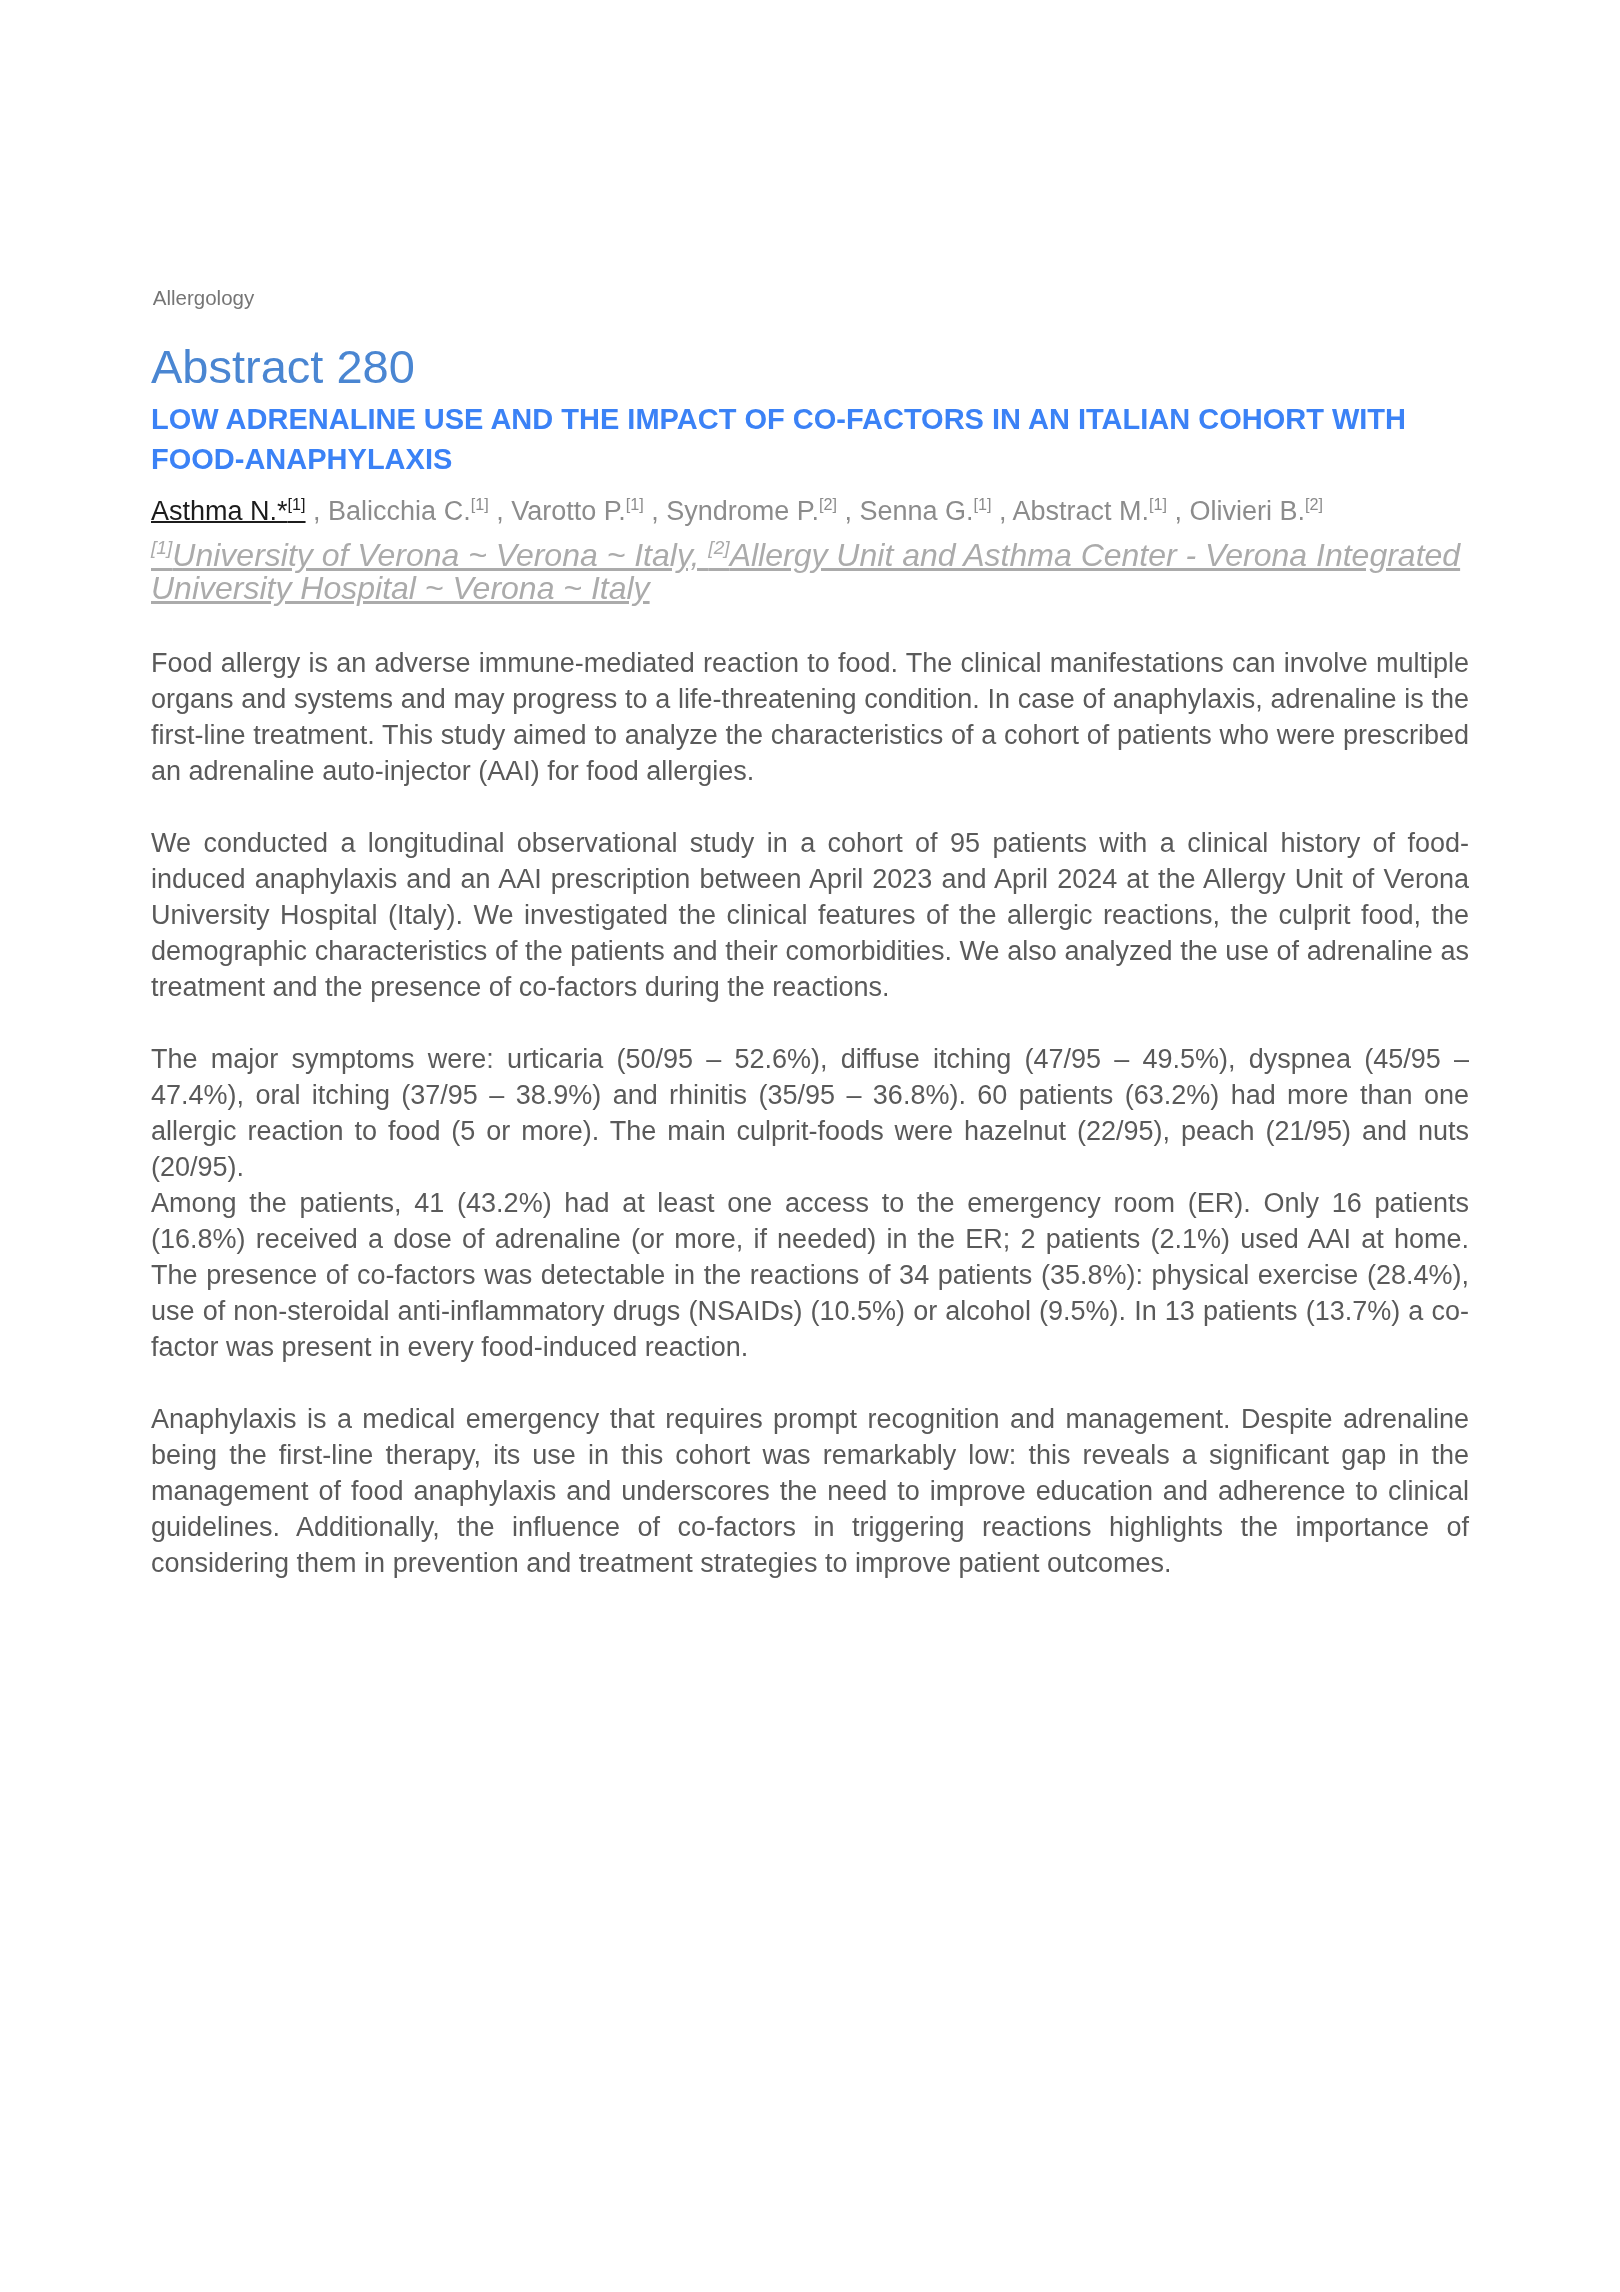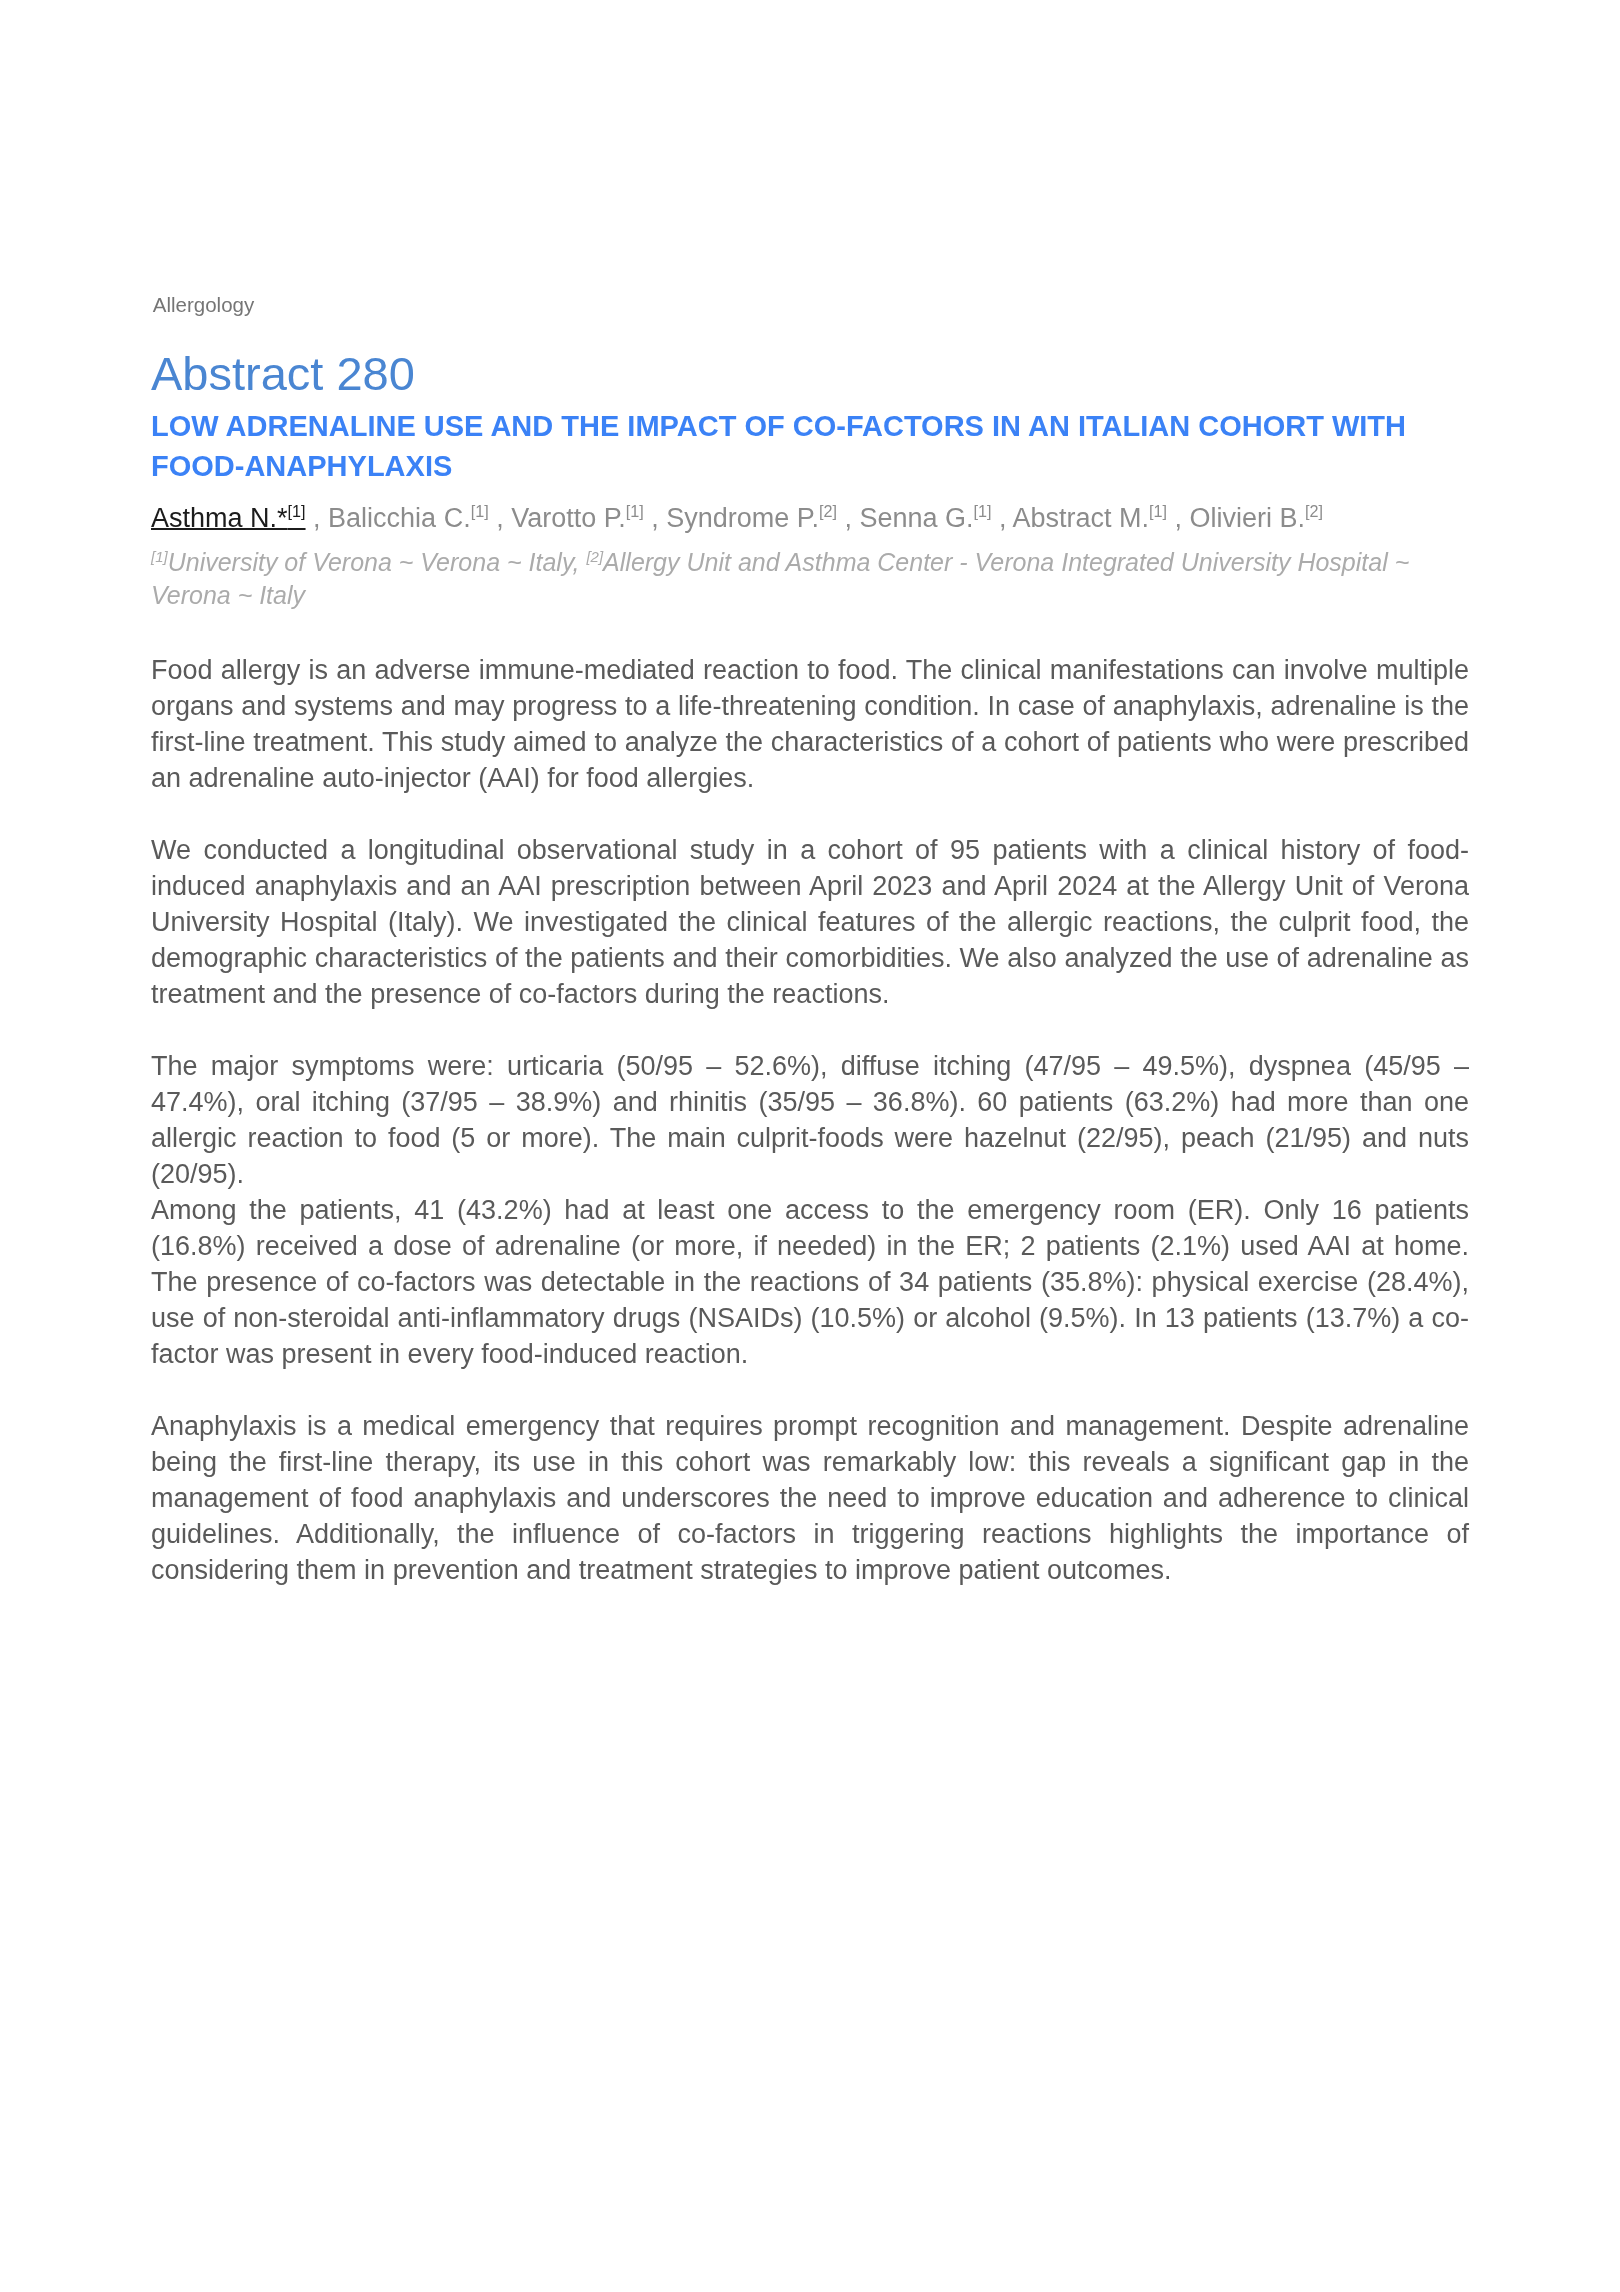--- a/index.html
+++ b/index.html
@@ -7,21 +7,21 @@
     width: 1621px;
     height: 2293px;
     background: #ffffff;
     font-family: "Liberation Sans", "DejaVu Sans", sans-serif;
     position: relative;
     overflow: hidden;
   }
   .page {
     position: absolute;
     left: 151px;
-    top: 292px;
+    top: 285px;
     width: 1322px;
   }
   .category {
     font-size: 20.5px;
     line-height: 25px;
     color: #757575;
     margin: 0 0 28.5px 1.8px;
   }
   .abstract-number {
     font-size: 47px;
@@ -48,25 +48,26 @@
     line-height: 0;
     vertical-align: super;
   }
   .author .au { white-space: nowrap; }
   .author.first .au {
     color: #1c1c1c;
     text-decoration: underline;
     text-decoration-thickness: 1.8px;
   }
   .affiliations {
-    font-size: 25px;
+    font-size: 32px;
     line-height: 33px;
     font-style: italic;
     color: #ababab;
     margin: 0 0 40px 0;
+    text-decoration: underline;
   }
   .body-text .para {
     font-size: 27px;
     line-height: 36px;
     color: #5a5a5a;
     text-align: justify;
     margin: 0 4px 36px 0;
   }
   .body-text .para.joined {
     margin-bottom: 0;

